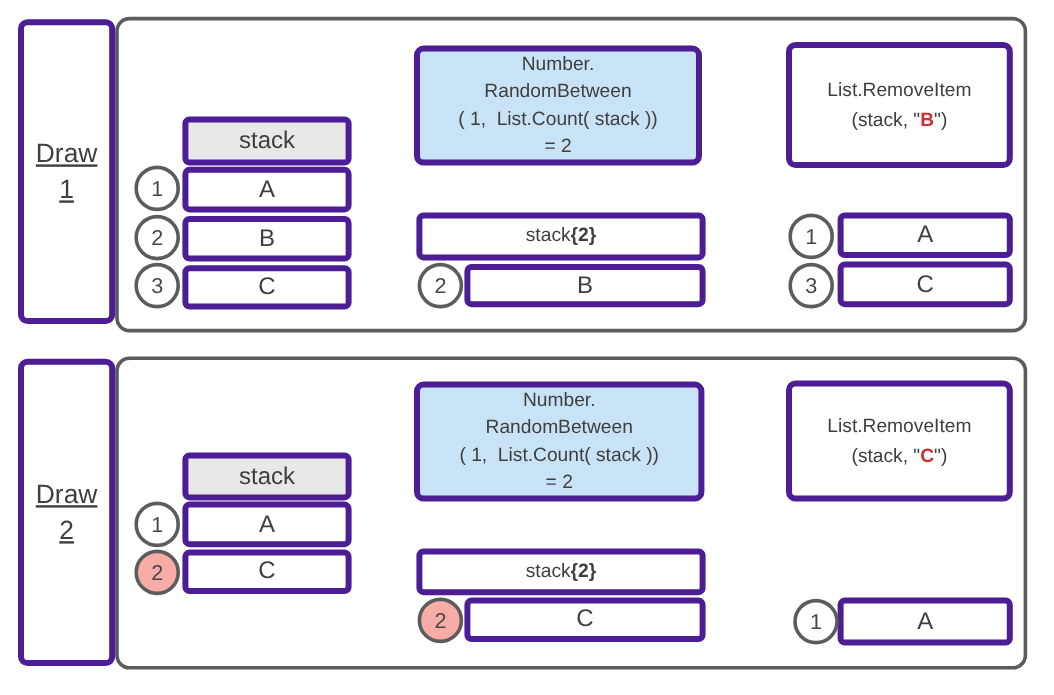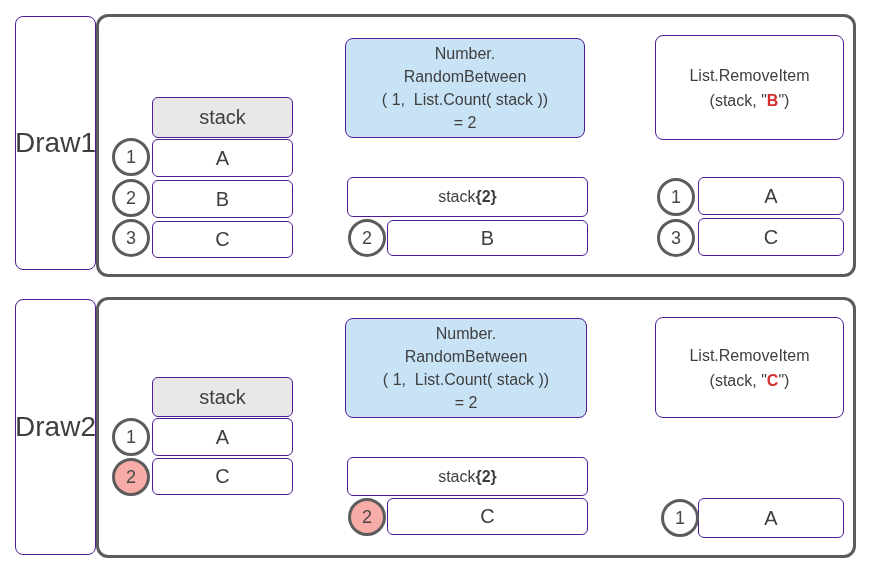--- a/index.html
+++ b/index.html
@@ -9,40 +9,41 @@
     height: 579px;
     background: #ffffff;
     font-family: "Liberation Sans", "DejaVu Sans", sans-serif;
     color: #3F3F3F;
     overflow: hidden;
   }
   .box {
     position: absolute;
     box-sizing: border-box;
     background: #ffffff;
-    border: 1px solid #4c1d95;
+    border: 5px solid #4c1d95;
     border-radius: 6px;
     display: flex;
     align-items: center;
     justify-content: center;
     color: #3F3F3F;
   }
   .panel {
     position: absolute;
     box-sizing: border-box;
     background: transparent;
     border: 3px solid #5C5C5C;
     border-radius: 12px;
   }
   .draw-label {
     border-radius: 8px;
-    flex-direction: row;
-    font-size: 28px;
+    flex-direction: column;
+    font-size: 22px;
     line-height: 30px;
     z-index: 2;
+    text-decoration: underline;
   }
   .stack-header { background: #E8E8E8; font-size: 20px; z-index: 1; }
   .row-box { font-size: 20px; z-index: 1; }
   .formula-box {
     background: #C9E3F6;
     border-radius: 8px;
     flex-direction: column;
     font-size: 16px;
     line-height: 23px;
     text-align: center;

